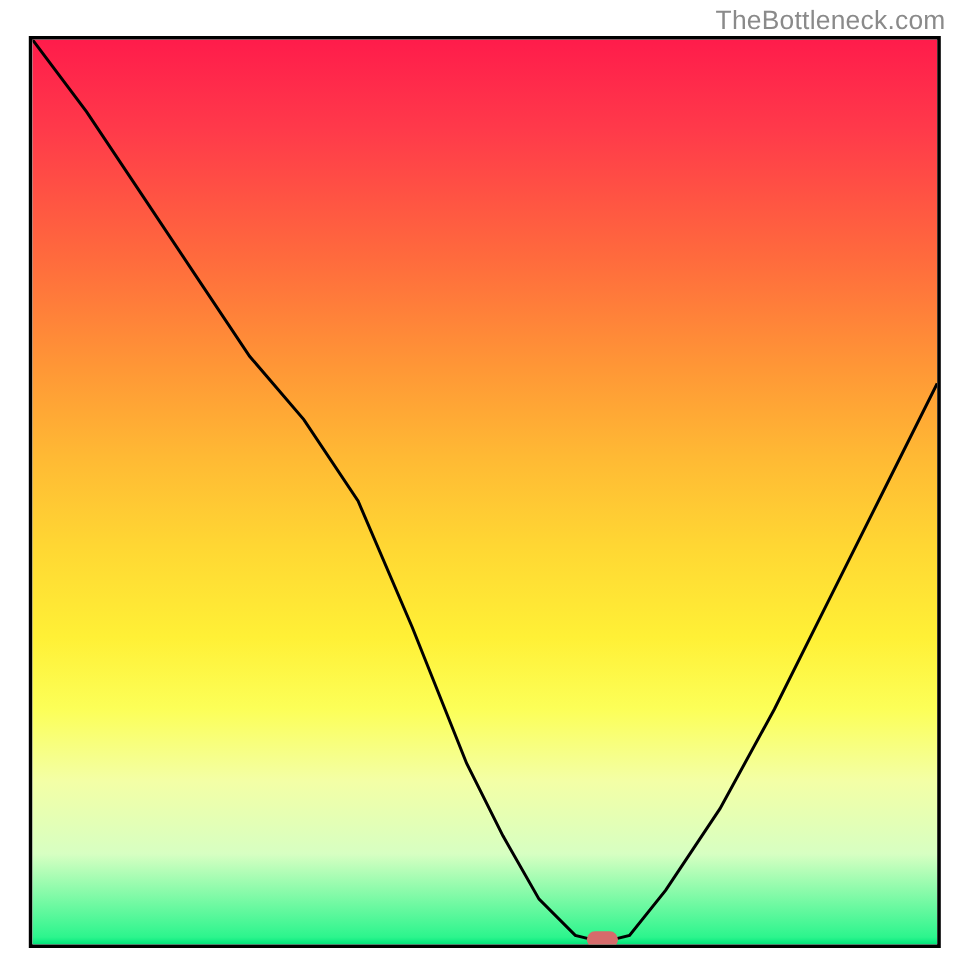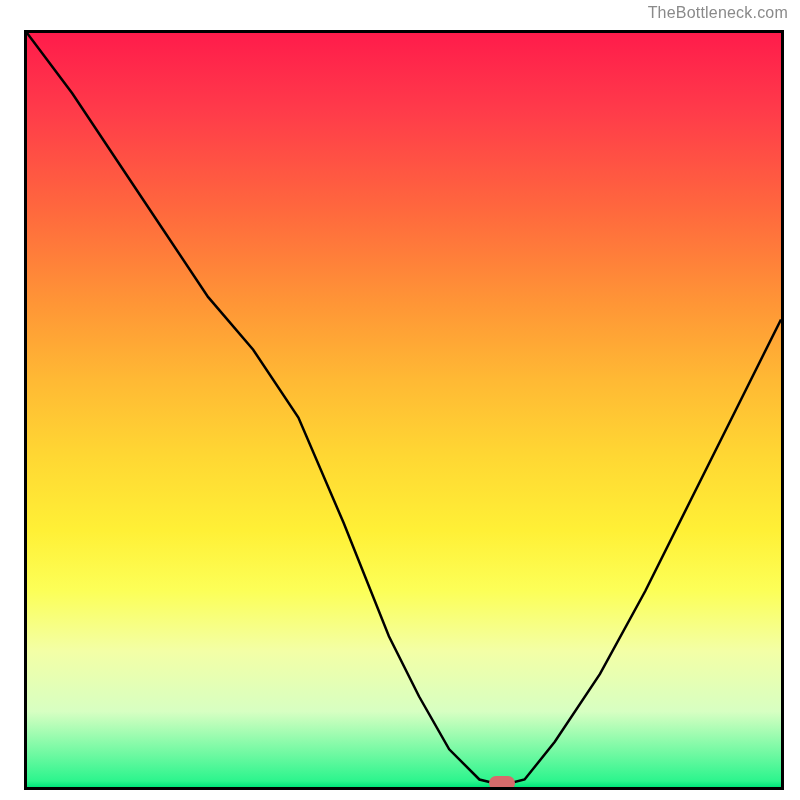--- a/index.html
+++ b/index.html
@@ -13,21 +13,21 @@
   .frame {
     position: relative;
     width: 800px;
     height: 800px;
     box-sizing: border-box;
   }
   .watermark {
     position: absolute;
     top: 4px;
     right: 12px;
-    font-size: 16px;
+    font-size: 22px;
     color: #8a8a8a;
     font-weight: 400;
     letter-spacing: 0.2px;
     user-select: none;
   }
   .plot-outer {
     position: absolute;
     left: 24px;
     top: 30px;
     width: 760px;

